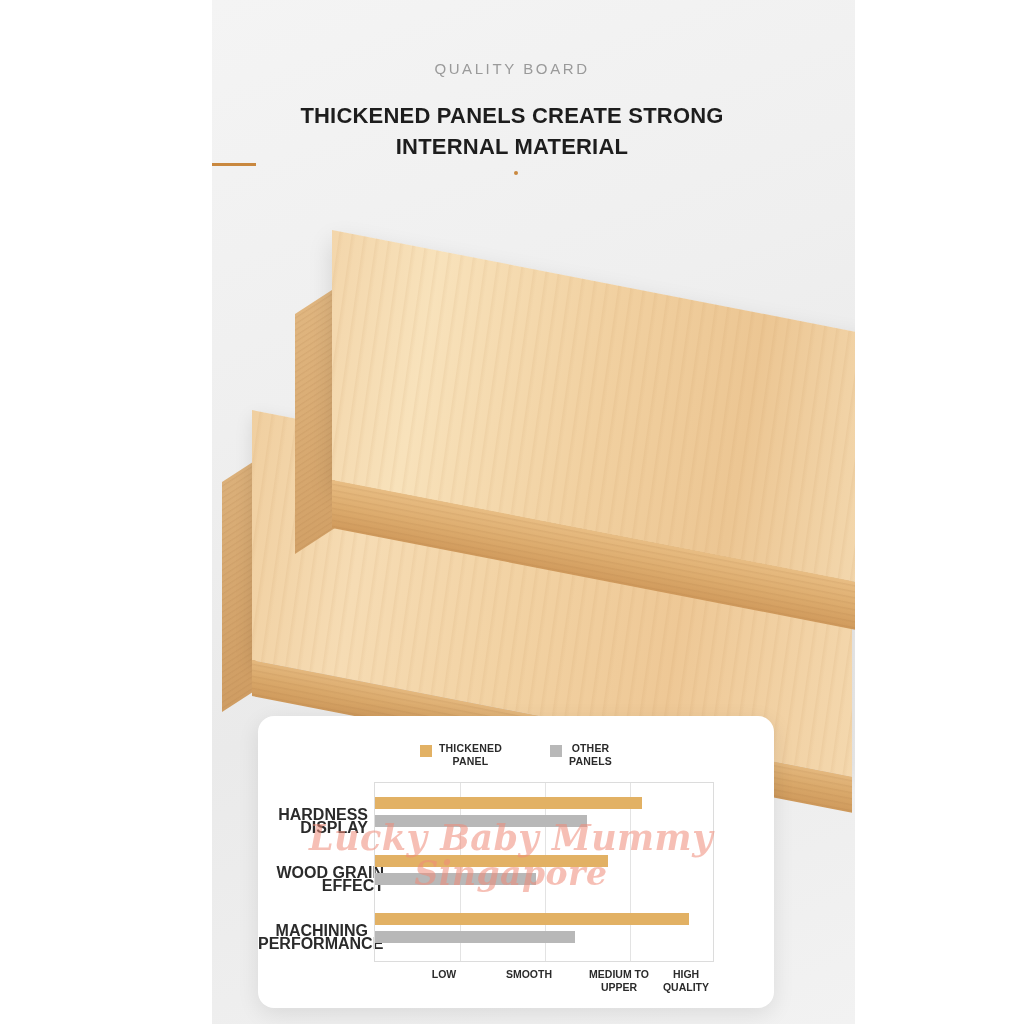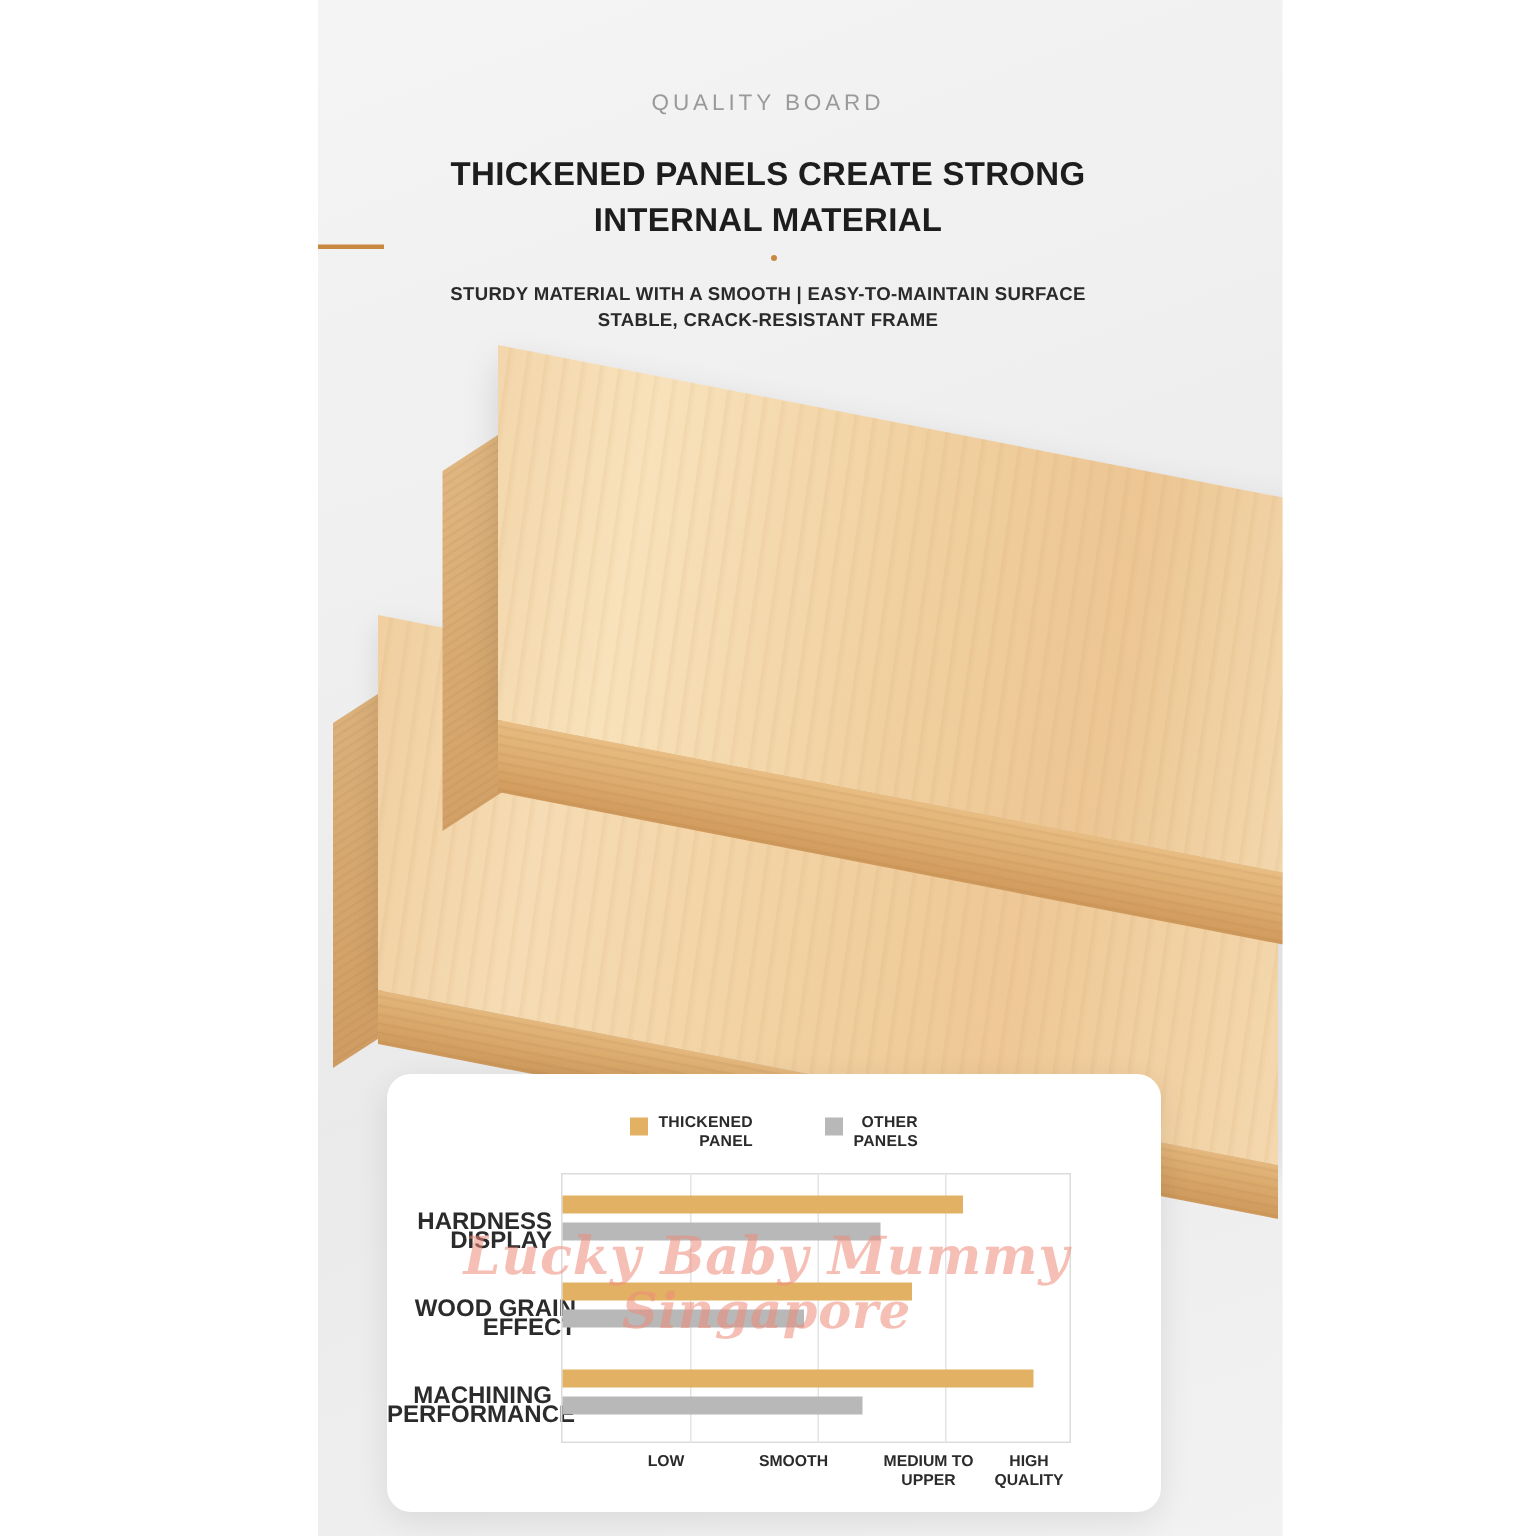--- a/index.html
+++ b/index.html
@@ -230,21 +230,21 @@
     margin-top: 3px;
     margin-right: 7px;
   }
   .legend-label {
     display: inline-block;
     vertical-align: top;
     font-size: 10.5px;
     line-height: 12.5px;
     font-weight: bold;
     color: #2a2a2a;
-    text-align: right;
+    text-align: center;
     letter-spacing: 0.2px;
     white-space: pre-line;
   }
 
   .plot {
     position: absolute;
     left: 116px;
     top: 66px;
     width: 340px;
     height: 180px;
@@ -328,24 +328,20 @@
 
     <div class="headline">
       <div>THICKENED PANELS CREATE STRONG</div>
       <div>INTERNAL MATERIAL</div>
     </div>
 
     <div class="divider">
       <span class="bar"></span><span class="dot"></span>
     </div>
 
-    <div class="subline">
-      <div>STURDY MATERIAL WITH A SMOOTH | EASY-TO-MAINTAIN SURFACE</div>
-      <div>STABLE, CRACK-RESISTANT FRAME</div>
-    </div>
 
     <div class="boards">
       <div class="board-lower-side">
           <div class="grain-v"></div>
         </div>
       <div class="board-lower-top">
           <div class="grain"></div>
         </div>
       <div class="board-lower-front">
           <div class="grain-v"></div>

